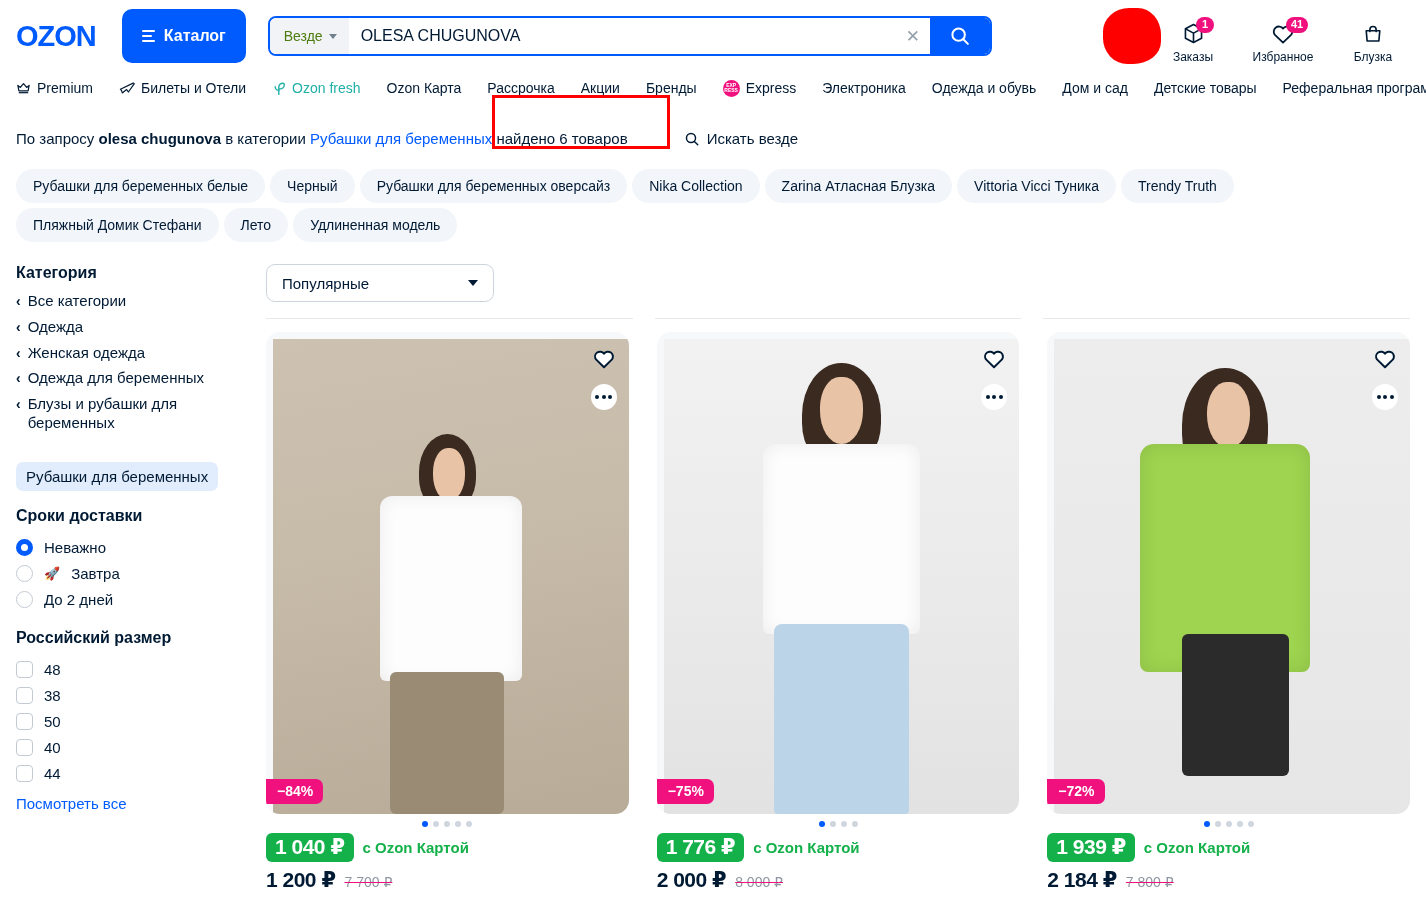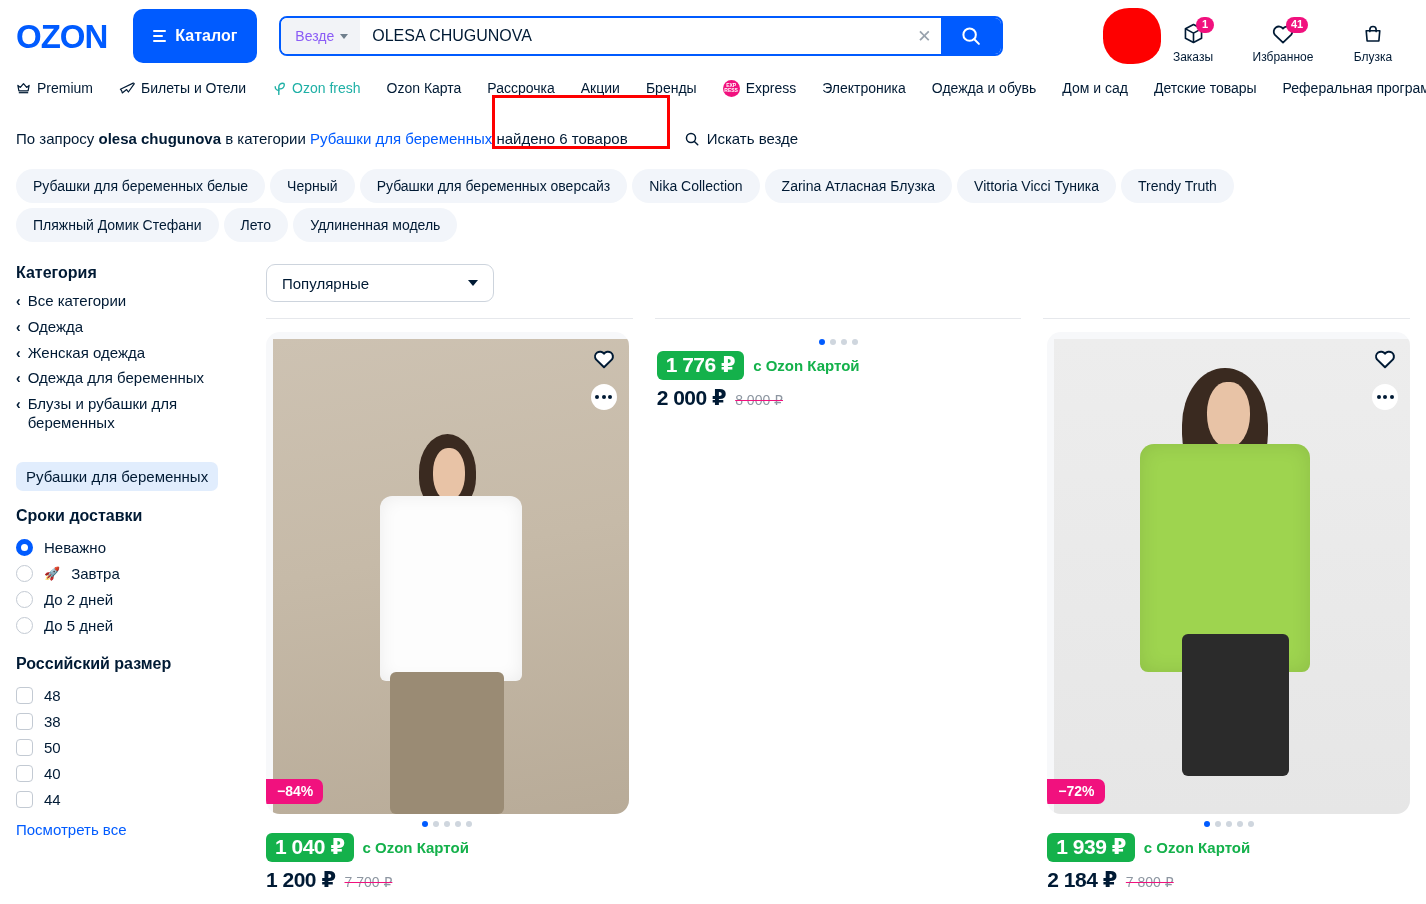--- a/index.html
+++ b/index.html
@@ -17,21 +17,21 @@
   
   .header {
     height: 72px;
     display: flex;
     align-items: center;
     padding: 0 16px;
     gap: 0;
     position: relative;
   }
   .logo {
-    font-size: 33px;
+    font-size: 29px;
     font-weight: 800;
     letter-spacing: -1px;
     color: #005bff;
     margin-right: 26px;
     user-select: none;
     line-height: 1;
   }
   .catalog-btn {
     display: flex; align-items: center; gap: 9px;
     background: #005bff; color: #fff;
@@ -52,21 +52,21 @@
     width: 724px; height: 40px;
     border: 2px solid #005bff;
     border-radius: 8px;
     overflow: hidden;
     background: #fff;
   }
   .search-scope {
     display: flex; align-items: center; gap: 6px;
     background: #f2f3f7;
     padding: 0 12px 0 14px;
-    font-size: 14px; color: #8b5cf6;
+    font-size: 14px; color: #4d7c0f;
     cursor: pointer; white-space: nowrap;
   }
   .caret-sm { width: 0; height: 0; border-left: 4px solid transparent; border-right: 4px solid transparent; border-top: 5px solid #707f8d; }
   .search-input {
     flex: 1; border: none; outline: none;
     font-size: 16px; font-family: inherit; color: #001a34;
     padding: 0 12px;
     background: transparent;
   }
   .search-clear {
@@ -482,24 +482,20 @@
       </div>
       <div class="opt-row">
         <span class="radio"></span>
         <span class="rocket">🚀</span>
         <span>Завтра</span>
       </div>
       <div class="opt-row">
         <span class="radio"></span>
         <span>До 2 дней</span>
       </div>
-      <div class="opt-row">
-        <span class="radio"></span>
-        <span>До 5 дней</span>
-      </div>
     </div>
 
     <div class="facet">
       <div class="facet-title">Российский размер</div>
       <div class="opt-row">
         <span class="checkbox"></span>
         <span>48</span>
       </div>
       <div class="opt-row">
         <span class="checkbox"></span>
@@ -571,20 +567,40 @@
           <span class="ozon-price">1 040 ₽</span>
           <span class="with-card">с Ozon Картой</span>
         </div>
         <div class="price2-row">
           <span class="price-now">1 200 ₽</span>
           <span class="price-old">7 700 ₽</span>
         </div>
       </article>
 
       <article class="card">
+        <div class="card-img-shell">
+          <div class="card-photo">
+            <div class="ph ph2"></div>
+            <div class="fig hair" style="left:39%;top:5%;width:22%;height:22%;"></div>
+            <div class="fig face" style="left:44%;top:8%;width:12%;height:14%;"></div>
+            <div class="fig shirt-w" style="left:28%;top:22%;width:44%;height:40%;"></div>
+            <div class="fig jeans" style="left:31%;top:60%;width:38%;height:40%;"></div>
+          </div>
+          <div class="heart-btn">
+            <svg width="24" height="22" viewBox="0 0 24 22" fill="none">
+              <path d="M12 19.2 4 11.4A4.8 4.8 0 0 1 12 5.7a4.8 4.8 0 0 1 8 5.7l-8 7.8Z" stroke="#001a34" stroke-width="2" stroke-linejoin="round" fill="#fff"></path>
+            </svg>
+          </div>
+          <div class="dots-btn">
+            <i></i>
+              <i></i>
+              <i></i>
+          </div>
+          <div class="disc-badge">−75%</div>
+        </div>
         <div class="pager">
           <i class="on"></i>
             <i></i>
             <i></i>
             <i></i>
         </div>
         <div class="price-row">
           <span class="ozon-price">1 776 ₽</span>
           <span class="with-card">с Ozon Картой</span>
         </div>

